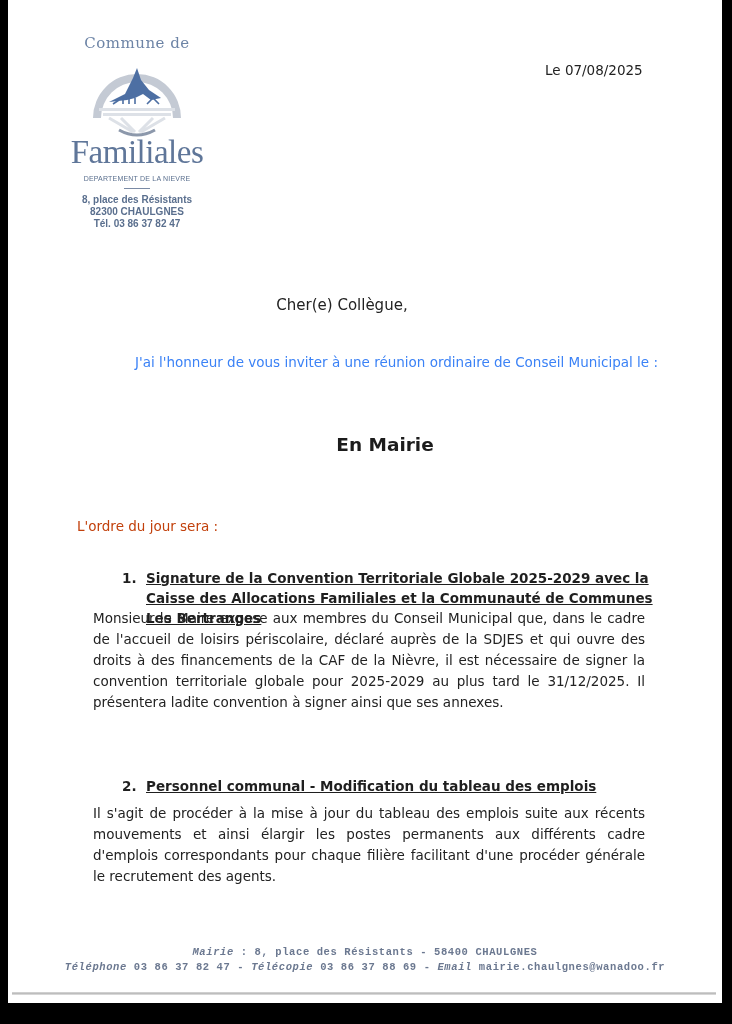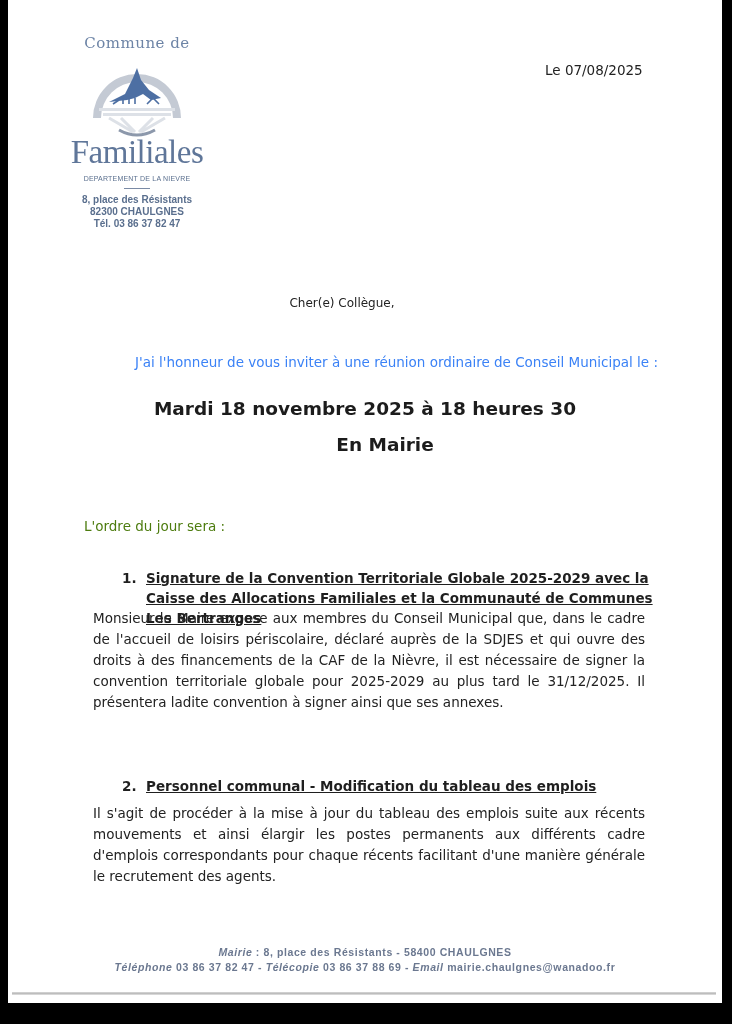--- a/index.html
+++ b/index.html
@@ -6,34 +6,34 @@
   body { width:732px; height:1024px; background:#000; position:relative; overflow:hidden; font-family:"DejaVu Sans", sans-serif; }
   .page { position:absolute; left:8px; top:0; width:714px; height:1003px; background:#fff; }
   .logo { position:absolute; left:54px; top:34px; width:150px; text-align:center; color:#5a6f8e; }
   .logo-commune { font-family:"DejaVu Serif", serif; font-size:15px; font-weight:normal; color:#6d84a6; letter-spacing:0.5px; position:relative; top:0; }
   .logo-emblem { display:block; margin:2px auto 0; }
   .logo-name { font-family:"Liberation Serif", serif; font-size:33px; color:#5f7699; margin-top:-4px; letter-spacing:-0.5px; }
   .logo-dept { font-family:"Liberation Sans", sans-serif; font-size:7px; color:#5a6f8e; margin-top:4px; letter-spacing:0.2px; }
   .logo-sep { width:26px; height:1px; background:#7a8aa5; margin:6px auto 5px; }
   .logo-addr { font-family:"Liberation Sans", sans-serif; font-size:10px; line-height:12px; color:#5a6f8e; font-weight:bold; }
   .date { position:absolute; left:537px; top:62px; font-family:"DejaVu Sans", sans-serif; font-size:13.5px; color:#222; }
-  .salut { position:absolute; left:0; width:668px; text-align:center; top:296px; font-size:12px; color:#222; }
+  .salut { position:absolute; left:0; width:668px; text-align:center; top:296px; font-size:15px; color:#222; }
   .intro { position:absolute; left:127px; top:354px; font-size:13.5px; color:#3b82f6; white-space:nowrap; }
   .when { position:absolute; left:0; width:714px; text-align:center; top:398px; font-size:18.5px; font-weight:bold; color:#1c1c1c; }
   .where { position:absolute; left:0; width:714px; text-align:center; top:434px; font-size:18.5px; font-weight:bold; color:#1c1c1c;padding-left:20px; }
-  .ordre { position:absolute; left:76px; top:518px; font-size:13.5px; color:#4d7c0f; }
+  .ordre { position:absolute; left:69px; top:518px; font-size:13.5px; color:#c2410c; }
   .item-title { position:absolute; font-size:13.5px; font-weight:bold; color:#1f1f1f; line-height:20px; }
   .item-title .num { position:absolute; left:-24px; top:0; }
   .item-title .txt { text-decoration:underline; }
   .item1 { left:138px; top:568px; width:510px; }
   .item2 { left:138px; top:776px; width:510px; }
   .para { position:absolute; font-size:13.5px; color:#222; line-height:21px; text-align:justify; }
   .para1 { left:85px; top:608px; width:552px; }
   .para2 { left:85px; top:803px; width:552px; }
-  .footer { position:absolute; left:0; width:714px; text-align:center; font-family:Liberation Sans, sans-serif; font-weight:bold; color:#6b7890; font-size:10.5px; letter-spacing:0.6px; }
+  .footer { position:absolute; left:0; width:714px; text-align:center; font-family:Liberation Mono, monospace; font-weight:bold; color:#6b7890; font-size:10.5px; letter-spacing:0.6px; }
   .footer1 { top:946px; }
   .footer2 { top:961px; }
   .footer i { font-style:italic; }
   .rule { position:absolute; left:4px; top:992px; width:704px; height:3px; background:linear-gradient(#d8d8d8,#bdbdbd,#e4e4e4); }
 </style>
 </head>
 <body>
 
 <div class="page">
 
@@ -54,36 +54,35 @@
     <div class="logo-addr">8, place des Résistants</div>
     <div class="logo-addr">82300 CHAULGNES</div>
     <div class="logo-addr">Tél. 03 86 37 82 47</div>
   </div>
 
   <div class="date">Le 07/08/2025</div>
 
   <div class="salut">Cher(e) Collègue,</div>
   <div class="intro">J'ai l'honneur de vous inviter à une réunion ordinaire de Conseil Municipal le :</div>
 
-  <div class="when">Mardi 18 novembre 2025 à 18 heures 30</div>
   <div class="where">En Mairie</div>
 
   <div class="ordre">L'ordre du jour sera :</div>
 
   <div class="item-title item1">
     <span class="num">1.</span>
     <span class="txt">Signature de la Convention Territoriale Globale 2025-2029 avec la Caisse des Allocations Familiales et la Communauté de Communes Les Bertranges</span>
   </div>
   <div class="para para1">Monsieur le Maire expose aux membres du Conseil Municipal que, dans le cadre de l'accueil de loisirs périscolaire, déclaré auprès de la SDJES et qui ouvre des droits à des financements de la CAF de la Nièvre, il est nécessaire de signer la convention territoriale globale pour 2025-2029 au plus tard le 31/12/2025. Il présentera ladite convention à signer ainsi que ses annexes.</div>
 
   <div class="item-title item2">
     <span class="num">2.</span>
     <span class="txt">Personnel communal - Modification du tableau des emplois</span>
   </div>
-  <div class="para para2">Il s'agit de procéder à la mise à jour du tableau des emplois suite aux récents mouvements et ainsi élargir les postes permanents aux différents cadre d'emplois correspondants pour chaque récents facilitant d'une manière générale le recrutement des agents.</div>
+  <div class="para para2">Il s'agit de procéder à la mise à jour du tableau des emplois suite aux récents mouvements et ainsi élargir les postes permanents aux différents cadre d'emplois correspondants pour chaque filière facilitant d'une procéder générale le recrutement des agents.</div>
 
   <div class="footer footer1">
     <i>Mairie</i><span> : 8, place des Résistants - 58400 CHAULGNES</span>
   </div>
   <div class="footer footer2">
     <i>Téléphone</i><span> 03 86 37 82 47 - </span><i>Télécopie</i><span> 03 86 37 88 69 - </span><i>Email</i><span> mairie.chaulgnes@wanadoo.fr</span>
   </div>
 
   <div class="rule"></div>
 </div>

